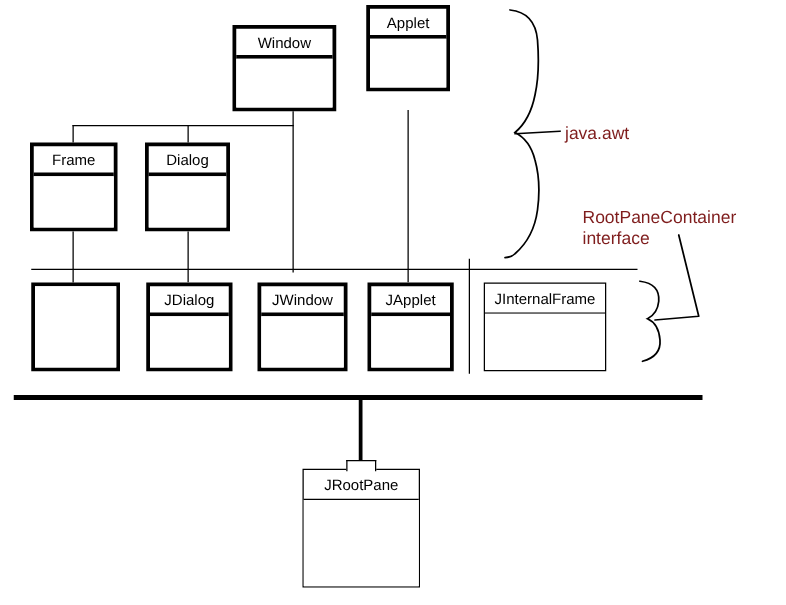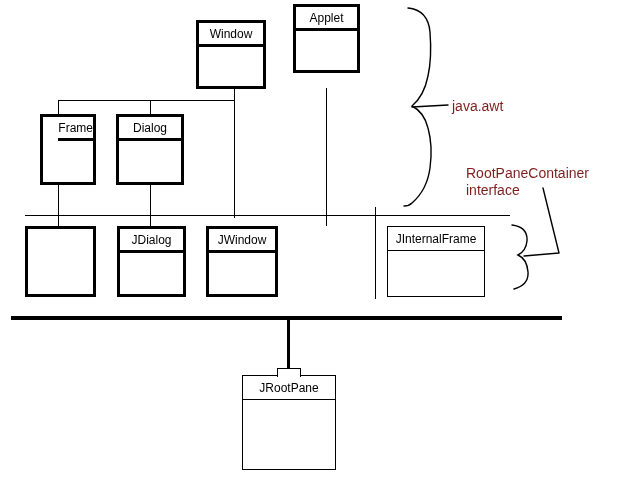--- a/index.html
+++ b/index.html
@@ -131,31 +131,31 @@
   <div class="vline" style="left:326px; top:88px; height:138px;"></div>
 
   <div class="rule-thin" style="left:25px; top:215px; width:485px;"></div>
 
   <div class="vline" style="left:375px; top:207px; height:92px;"></div>
 
   <div class="rule-thick" style="left:11px; top:316px; width:551px;"></div>
 
   <div class="vline thick" style="left:287px; top:318px; height:52px;"></div>
 
-  <div class="clsbox" style="left:196px; top:20px; width:70px; height:69px;">
+  <div class="clsbox" style="left:186px; top:20px; width:83px; height:69px;">
     <div class="title">Window</div>
     <div class="body"></div>
   </div>
 
   <div class="clsbox" style="left:293px; top:4px; width:67px; height:69px;">
     <div class="title">Applet</div>
     <div class="body"></div>
   </div>
 
-  <div class="clsbox" style="left:40px; top:114px; width:56px; height:71px;align-items:flex-end;">
+  <div class="clsbox" style="left:24px; top:114px; width:70px; height:71px;">
     <div class="title">Frame</div>
     <div class="body"></div>
   </div>
 
   <div class="clsbox" style="left:116px; top:114px; width:68px; height:71px;">
     <div class="title">Dialog</div>
     <div class="body"></div>
   </div>
 
   <div class="clsbox" style="left:25px; top:226px; width:71px; height:71px;">
@@ -165,20 +165,24 @@
   <div class="clsbox" style="left:206px; top:226px; width:72px; height:71px;">
     <div class="title">JWindow</div>
     <div class="body"></div>
   </div>
 
   <div class="clsbox" style="left:117px; top:226px; width:69px; height:71px;">
     <div class="title">JDialog</div>
     <div class="body"></div>
   </div>
 
+  <div class="clsbox" style="left:294px; top:226px; width:69px; height:71px;">
+    <div class="title">JApplet</div>
+    <div class="body"></div>
+  </div>
 
   <div class="clsbox thin" style="left:387px; top:226px; width:98px; height:71px;">
     <div class="title">JInternalFrame</div>
     <div class="body"></div>
   </div>
 
   <div class="tab" style="left:277px; top:368px; width:24px; height:9px;"></div>
 
   <div class="clsbox thin" style="left:242px; top:375px; width:94px; height:95px;">
     <div class="title">JRootPane</div>

